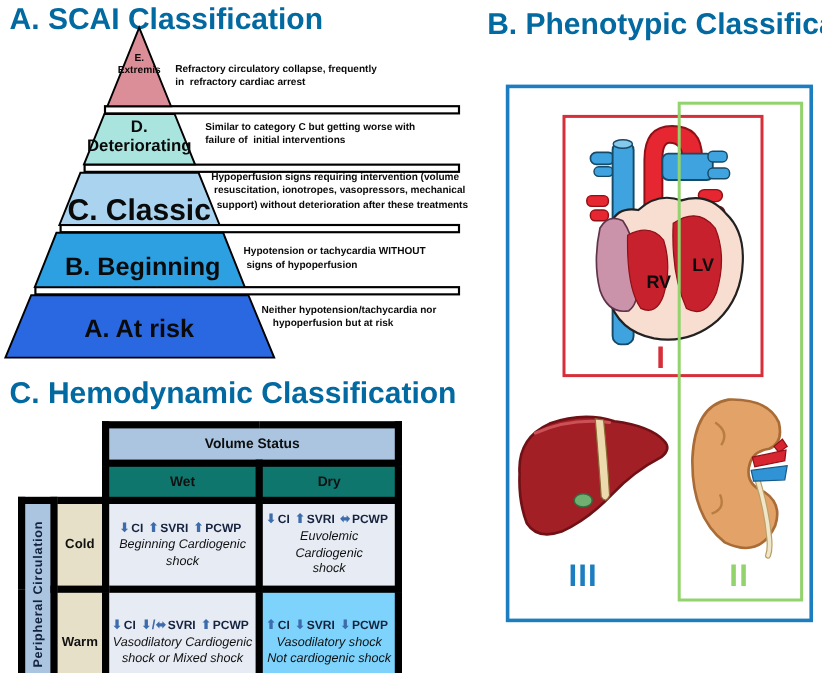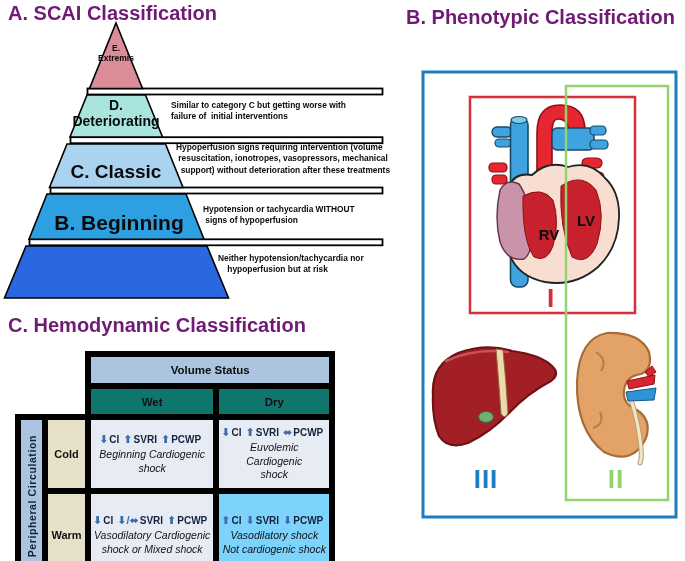--- a/index.html
+++ b/index.html
@@ -1,28 +1,28 @@
 <!DOCTYPE html>
 <html><head>
 <meta charset="utf-8">
 <style>
   html,body{margin:0;padding:0;background:#fff;}
   #stage{position:relative;width:685px;height:561px;background:#fff;overflow:hidden;
          font-family:"Liberation Sans","DejaVu Sans",sans-serif;color:#111;}
-  .panel-title{position:absolute;font-size:20px;font-weight:bold;color:#701a75;white-space:nowrap;}
+  .panel-title{position:absolute;font-size:25px;font-weight:bold;color:#0369a1;white-space:nowrap;}
   #title-a{left:8px;top:2px;}
   #title-b{left:406px;top:6px;}
   #title-c{left:8px;top:314px;}
 
   
   #pyr-svg{position:absolute;left:0;top:0;width:395px;height:310px;}
   .lvl{position:absolute;text-align:center;font-weight:bold;color:#0a0a0a;white-space:pre-line;line-height:1.12;}
   #lvl-e{left:76px;top:44px;width:80px;font-size:8.5px;}
   #lvl-d{left:61px;top:98px;width:110px;font-size:14px;}
-  #lvl-c{left:56px;top:161px;width:120px;font-size:19px;}
+  #lvl-c{left:56px;top:161px;width:120px;font-size:25px;}
   #lvl-b{left:49px;top:211px;width:140px;font-size:21px;}
   #lvl-a{left:46px;top:263px;width:140px;font-size:21px;}
   .desc{position:absolute;font-size:8.4px;font-weight:bold;line-height:1.35;white-space:pre;color:#0a0a0a;}
   #desc-e{left:146px;top:52px;}
   #desc-d{left:171px;top:100px;}
   #desc-c{left:176px;top:142px;}
   #desc-b{left:203px;top:204px;}
   #desc-a{left:218px;top:253px;}
 
   
@@ -69,21 +69,24 @@
     <polygon points="47,194 186,194 204,239.3 29,239.3" stroke="#000" stroke-width="1.6" fill="#2da0e2"></polygon>
     <polygon points="26,246 207,246 228.5,298 4.5,298" stroke="#000" stroke-width="1.6" fill="#2a68e2"></polygon>
   </svg>
 
   <div id="lvl-e" class="lvl">E.
 Extremis</div>
   <div id="lvl-d" class="lvl">D.
 Deteriorating</div>
   <div id="lvl-c" class="lvl">C. Classic</div>
   <div id="lvl-b" class="lvl">B. Beginning</div>
-
+  <div id="lvl-a" class="lvl">A. At risk</div>
+
+  <div id="desc-e" class="desc">Refractory circulatory collapse, frequently
+in  refractory cardiac arrest</div>
   <div id="desc-c" class="desc">Hypoperfusion signs requiring intervention (volume
  resuscitation, ionotropes, vasopressors, mechanical
   support) without deterioration after these treatments</div>
   <div id="desc-d" class="desc">Similar to category C but getting worse with
 failure of  initial interventions</div>
   <div id="desc-b" class="desc">Hypotension or tachycardia WITHOUT
  signs of hypoperfusion</div>
   <div id="desc-a" class="desc">Neither hypotension/tachycardia nor
     hypoperfusion but at risk</div>
 

